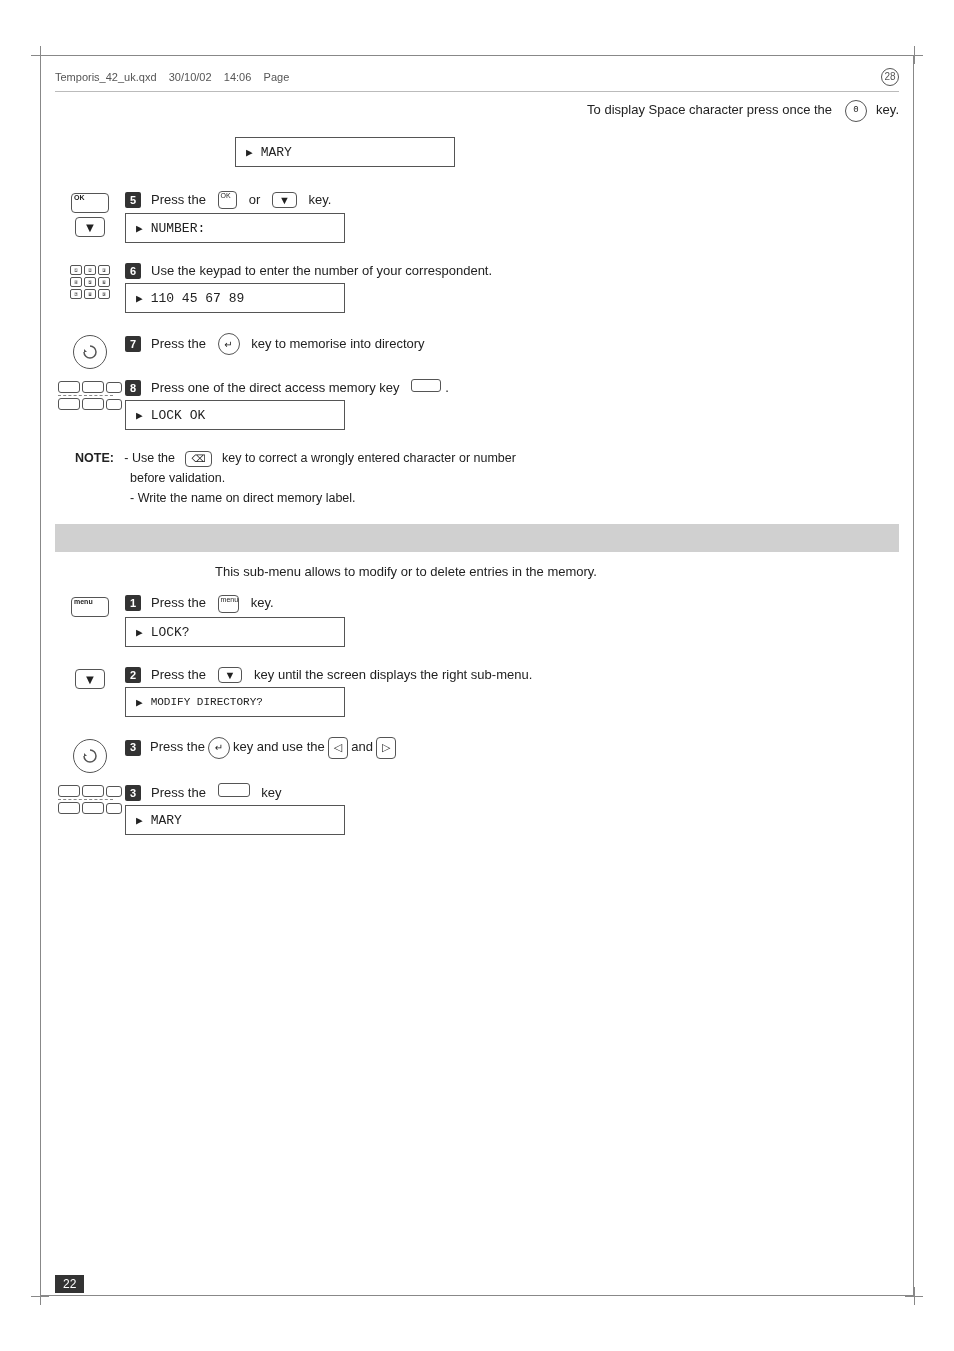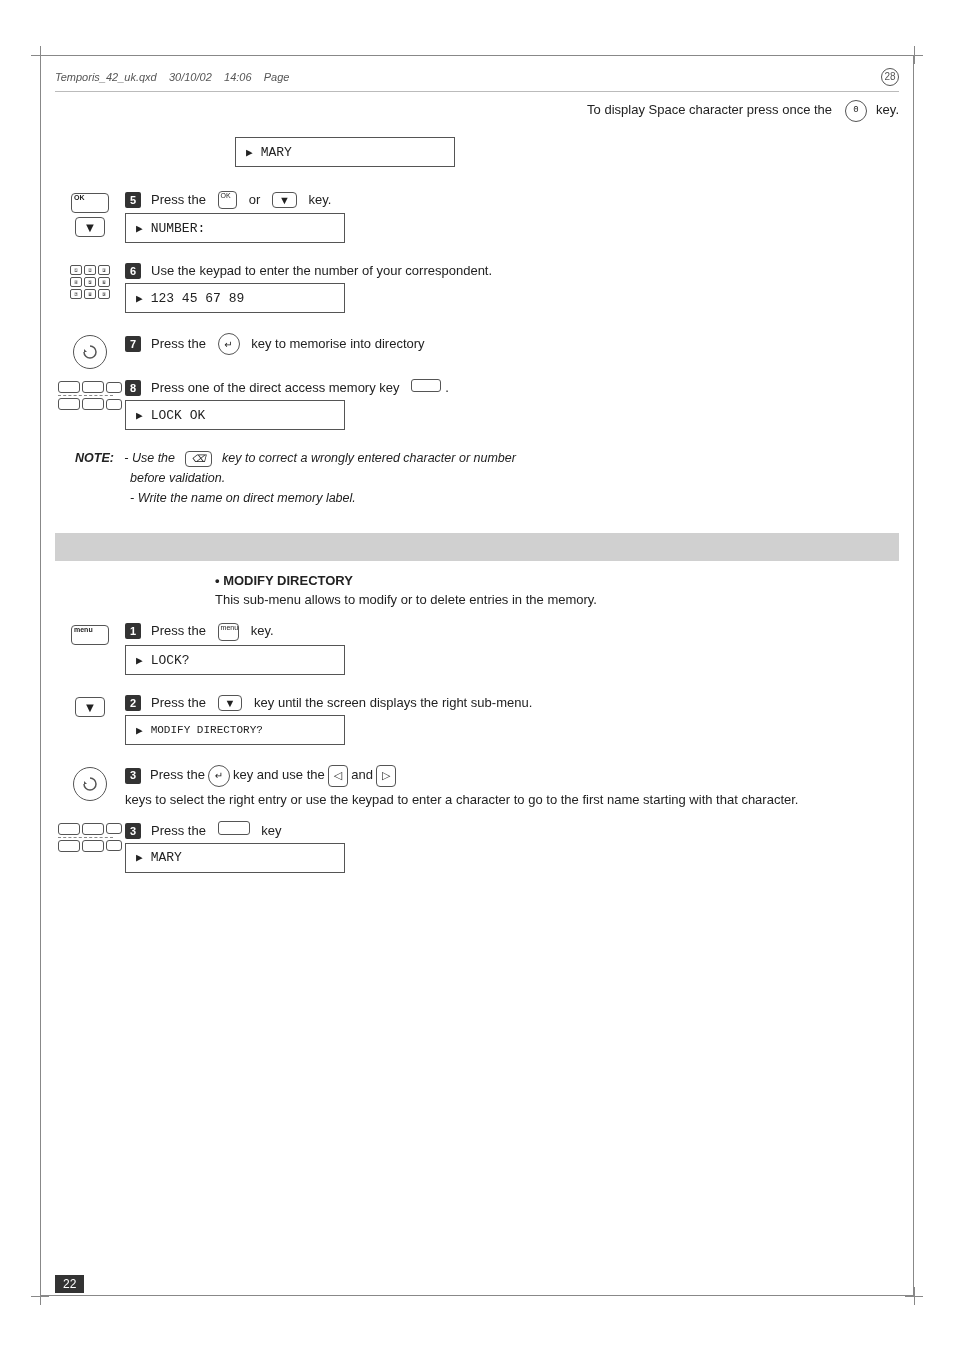--- a/index.html
+++ b/index.html
@@ -58,21 +58,20 @@
       top: 62px; left: 55px; right: 55px;
       height: 30px;
       display: flex;
       align-items: center;
       font-size: 11px;
       color: #555;
       border-bottom: 1px solid #bbb;
     }
     .page-header-text {
       flex: 1;
-      font-style: italic;
     }
     .page-header-circle {
       width: 18px; height: 18px;
       border: 1px solid #555;
       border-radius: 50%;
       display: flex; align-items: center; justify-content: center;
       font-size: 10px;
       margin-left: 4px;
     }
 
@@ -203,24 +202,23 @@
       align-items: center;
     }
     .dotted-line {
       width: 55px;
       border-top: 1px dashed #888;
       margin: 1px 0;
     }
 
     
     .note-section {
-      margin: 8px 0 25px 0;
+      margin: 8px 0 16px 0;
       font-size: 12.5px;
       line-height: 1.6;
-      font-style: italic;
     }
     .note-label {
       font-weight: bold;
     }
 
     
     .section-divider {
       height: 28px;
       background: #d0d0d0;
       display: flex;
@@ -386,21 +384,21 @@
           </div>
       </div>
     </div>
     <div class="instr-content">
       <div class="step-line">
         <span class="step-badge">6</span>
         <span>Use the keypad to enter the number of your correspondent.</span>
       </div>
       <div class="display-box">
         <span class="display-arrow">▶</span>
-        <span>123  45  67  89</span>
+        <span>110  45  67  89</span>
       </div>
     </div>
   </div>
 
   <div class="instr-row">
     <div class="instr-icon">
       <div class="btn-redial">
         <svg width="18" height="18" viewBox="0 0 18 18">
           <path d="M9 3 A6 6 0 1 1 3 9" fill="none" stroke="#555" stroke-width="1.5"></path>
           <polygon points="3,6 3,9 6,9" fill="#555"></polygon>
@@ -464,21 +462,20 @@
     <br>
     <span style="margin-left:55px;">before validation.</span>
     <br>
     <span style="margin-left:55px;">- Write the name on direct memory label.</span>
   </div>
 
   <div class="section-divider">
     &nbsp;
   </div>
 
-  <div class="sub-title" style="margin-left:160px;">• MODIFY DIRECTORY</div>
   <div class="sub-desc" style="margin-left:160px;">This sub-menu allows to modify or to delete entries in the memory.</div>
 
   <div class="instr-row">
     <div class="instr-icon">
       <div style="border:1.5px solid #555; border-radius:4px; width:38px; height:20px; display:flex; align-items:center; justify-content:center; font-size:9px; font-weight:bold; position:relative;">
         <span style="position:absolute; top:0; left:2px; font-size:7px;">menu</span>
         &nbsp;
       </div>
     </div>
     <div class="instr-content">
@@ -531,21 +528,20 @@
     </div>
     <div class="instr-content">
       <div style="display:flex; align-items:baseline; flex-wrap:wrap; gap:3px; font-size:13px; line-height:1.6;">
         <span class="step-badge">3</span>
         <span>Press the</span>
         <span style="border:1.5px solid #555; border-radius:50%; width:22px; height:22px; display:inline-flex; align-items:center; justify-content:center; font-size:10px;">↵</span>
         <span>key and use the</span>
         <span style="border:1.5px solid #555; border-radius:4px; padding:1px 5px; font-size:11px; display:inline-flex; align-items:center;">◁</span>
         <span>and</span>
         <span style="border:1.5px solid #555; border-radius:4px; padding:1px 5px; font-size:11px; display:inline-flex; align-items:center;">▷</span>
-        <span>keys to select the right entry or use the keypad to enter a character to go to the first name starting with that character.</span>
       </div>
     </div>
   </div>
 
   <div class="instr-row" style="margin-top:8px;">
     <div class="instr-icon">
       <div class="memory-keys-group">
         <div class="memory-keys-top">
           <div class="mem-key"></div>
           <div class="mem-key"></div>

